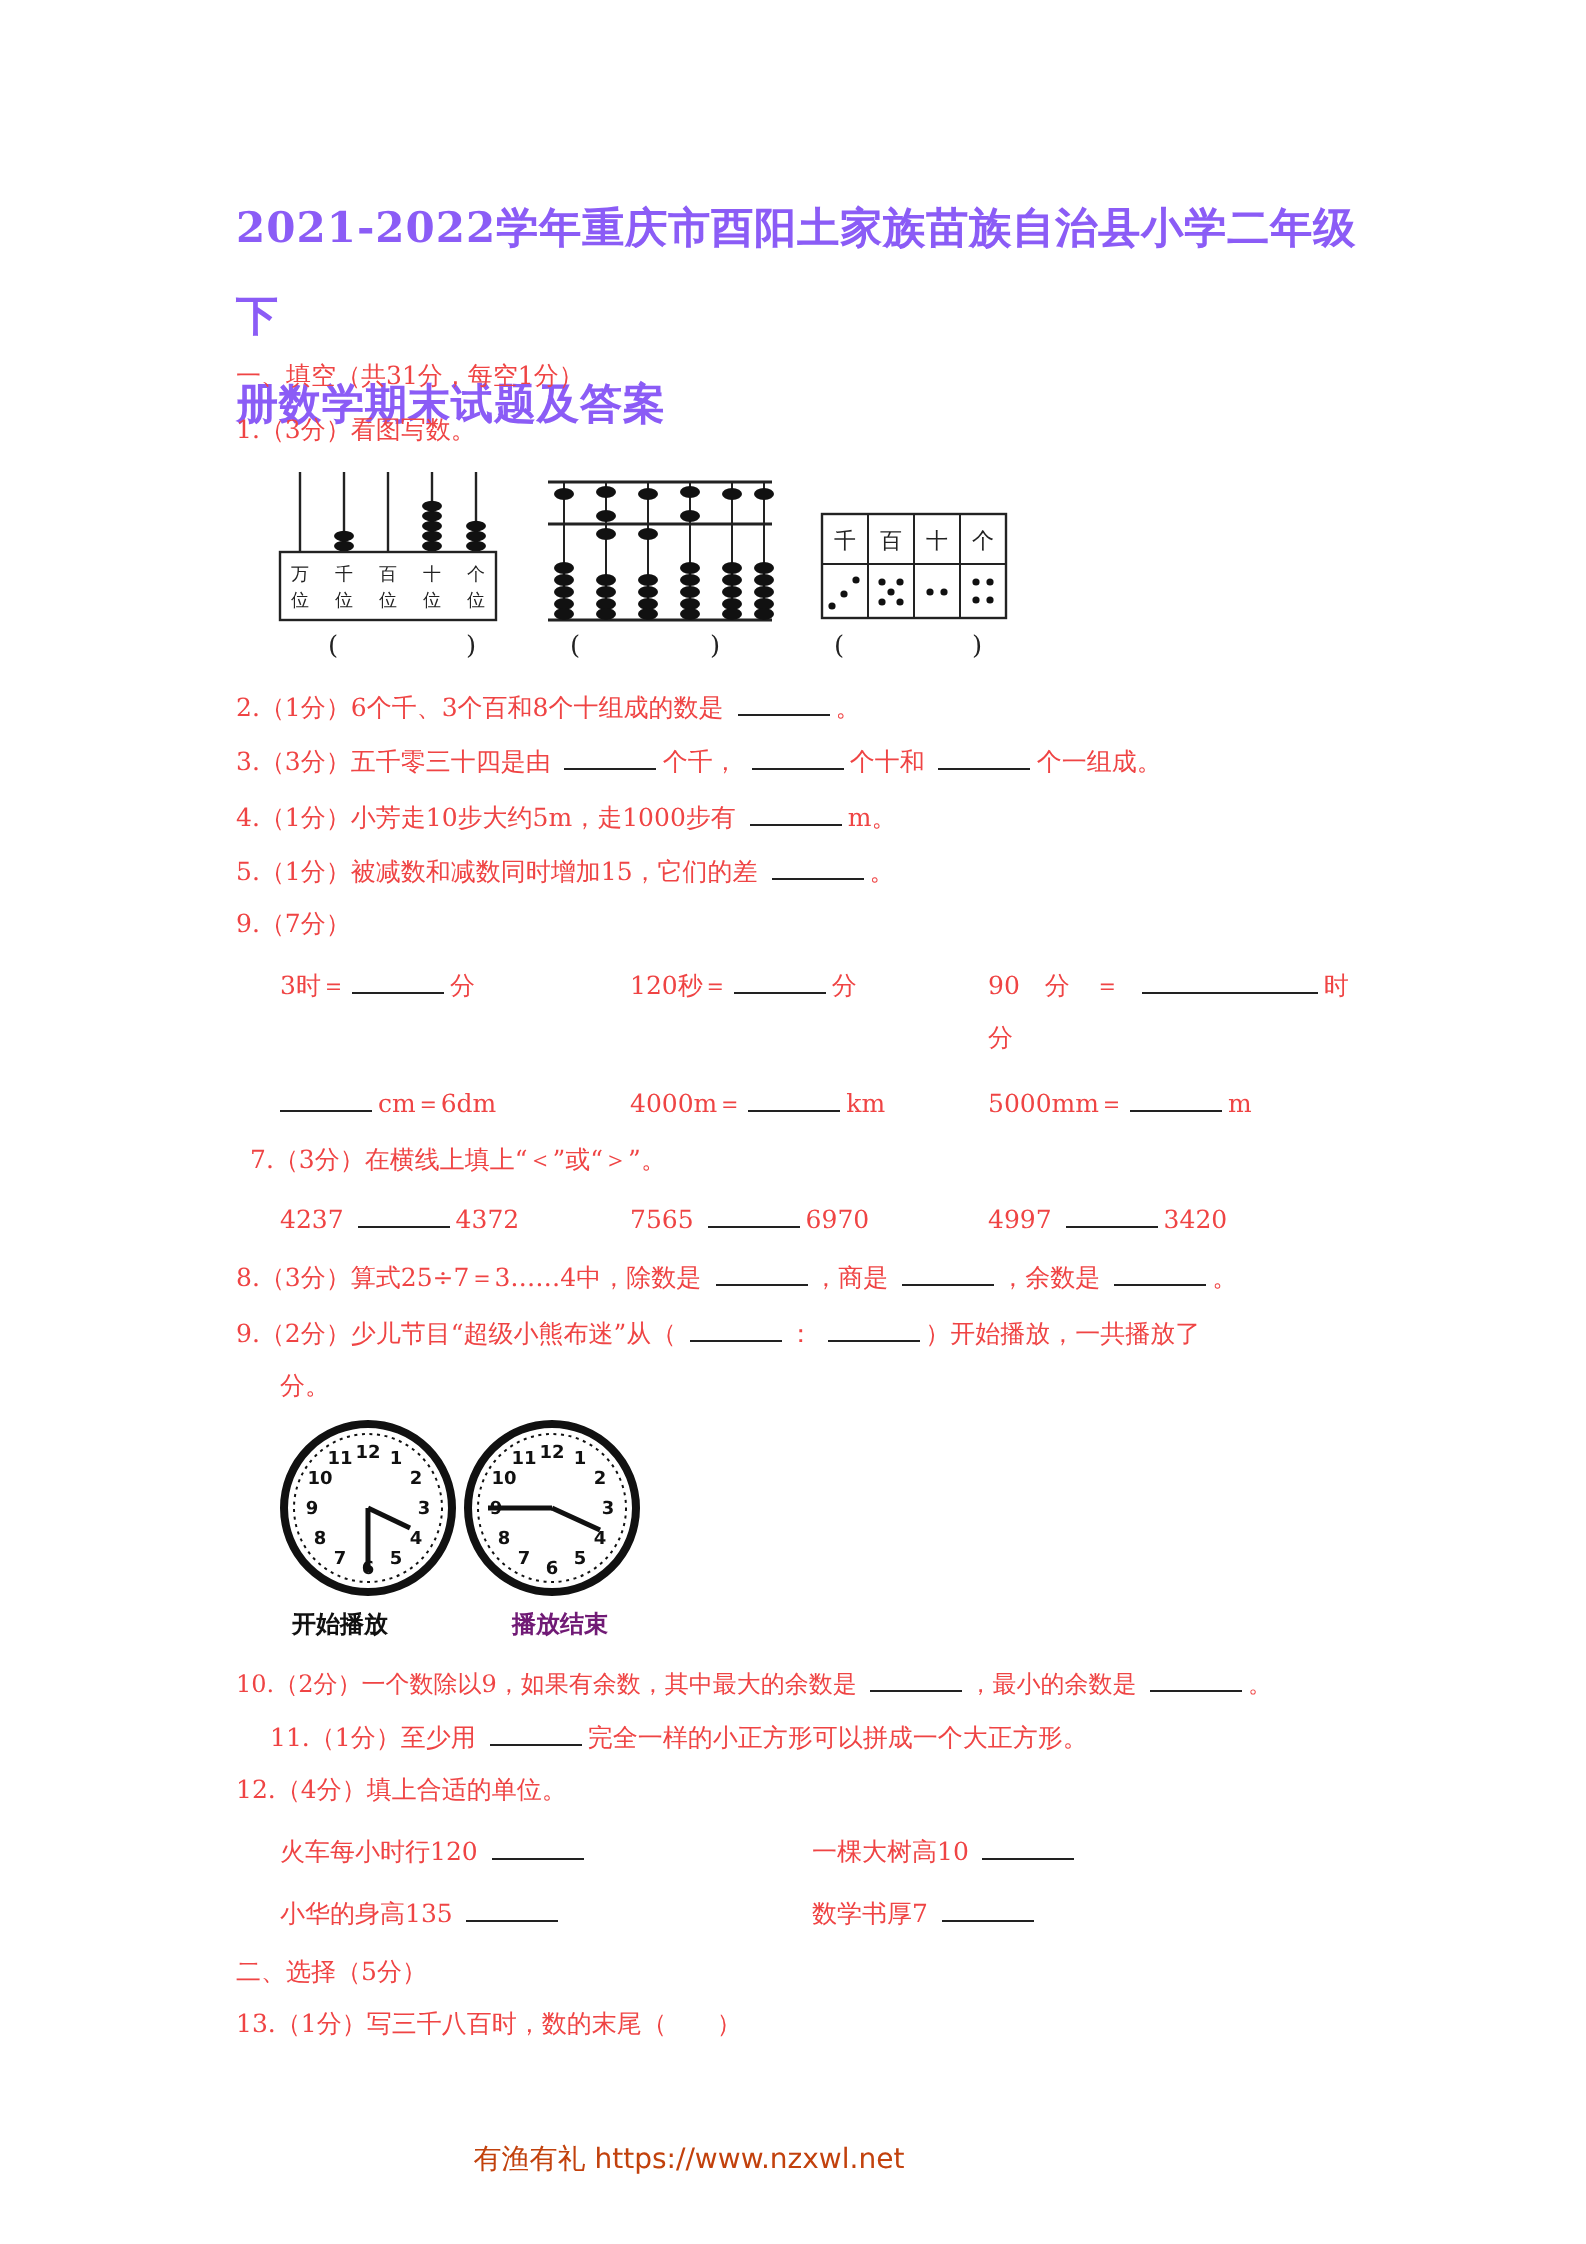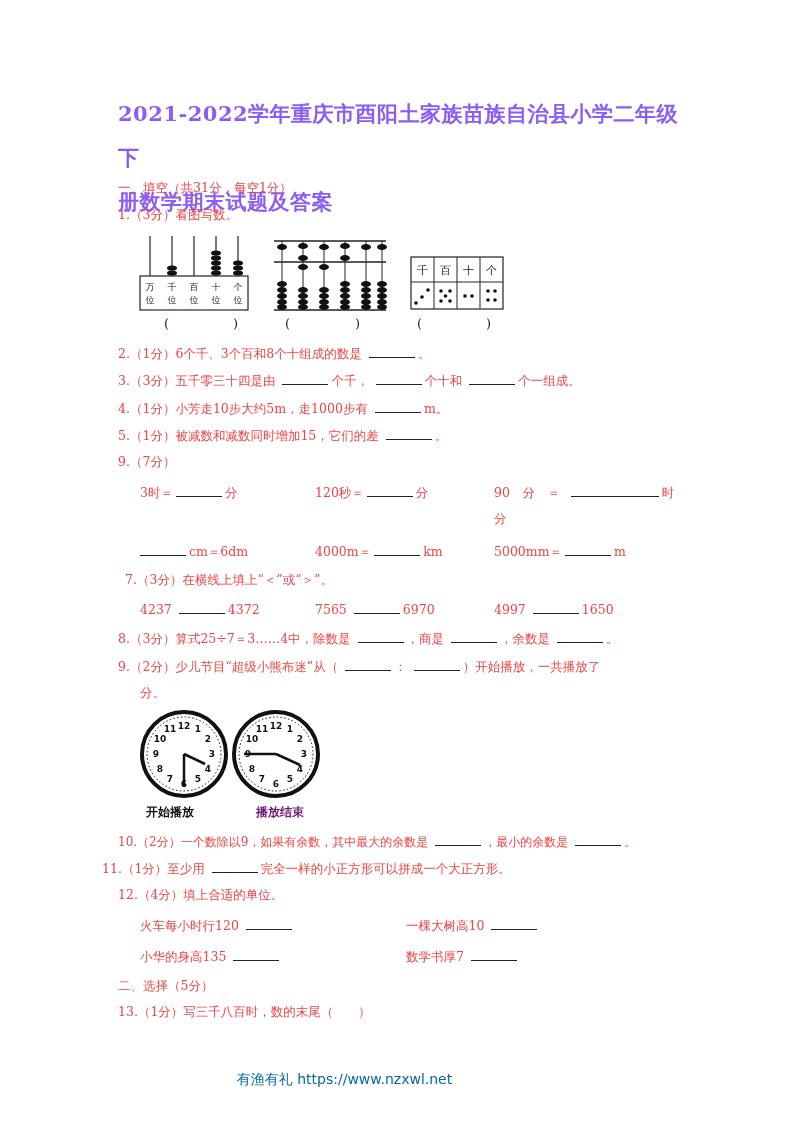--- a/index.html
+++ b/index.html
@@ -6,21 +6,21 @@
   body { width: 793px; height: 1122px; position: relative; overflow: hidden;
          font-family: "DejaVu Serif", "Liberation Serif", serif; color: #222; }
   .title { position: absolute; left: 118px; top: 92px; width: 570px;
            font-family: "DejaVu Serif", serif; font-weight: bold; font-size: 21px;
            line-height: 44px; color: #8b5cf6; letter-spacing: 0.5px; }
   .line { position: absolute; font-size: 12.5px; line-height: 16px; white-space: nowrap; color: #ef4444; }
   .blank { display: inline-block; border-bottom: 1px solid #222; height: 12px; vertical-align: baseline; margin: 0 3px; } .w46 { width: 46px; } .w88 { width: 88px; }
   .fig { position: absolute; }
   .paren { position: absolute; font-size: 13px; color: #222; }
   .footer { position: absolute; left: 0; width: 689px; top: 1071px; text-align: center;
-            font-family: "DejaVu Sans", sans-serif; font-size: 14px; color: #0369a1; }
+            font-family: "DejaVu Sans", sans-serif; font-size: 14px; color: #c2410c; }
 </style>
 </head>
 <body>
 
 <div class="title">
   <div>2021-2022学年重庆市酉阳土家族苗族自治县小学二年级下</div>
   <div>册数学期末试题及答案</div>
 </div>
 
 <div class="line" style="left:118px; top:180px;">一、填空（共31分，每空1分）</div>
@@ -198,21 +198,21 @@
 </div>
 
 <div class="line" style="left:125px; top:572px;">7.（3分）在横线上填上“＜”或“＞”。</div>
 <div class="line" style="left:140px; top:601px;">
   <span>4237</span>&nbsp;<span class="blank w46"></span><span>4372</span>
 </div>
 <div class="line" style="left:315px; top:601px;">
   <span>7565</span>&nbsp;<span class="blank w46"></span><span>6970</span>
 </div>
 <div class="line" style="left:494px; top:601px;">
-  <span>4997</span>&nbsp;<span class="blank w46"></span><span>1650</span>
+  <span>4997</span>&nbsp;<span class="blank w46"></span><span>3420</span>
 </div>
 
 <div class="line" style="left:118px; top:630px;">
   <span>8.（3分）算式25÷7＝3……4中，除数是</span>
   <span class="blank w46"></span><span>，商是</span>
   <span class="blank w46"></span><span>，余数是</span>
   <span class="blank w46"></span><span>。</span>
 </div>
 
 <div class="line" style="left:118px; top:658px;">
@@ -266,21 +266,21 @@
 </svg>
 <div class="line" style="left:146px; top:804px; font-family:'DejaVu Sans', sans-serif; font-weight:bold; font-size:12px; color:#111;">开始播放</div>
 <div class="line" style="left:256px; top:804px; font-family:'DejaVu Sans', sans-serif; font-weight:bold; font-size:12px; color:#701a75;text-align:center;">播放结束</div>
 
 <div class="line" style="left:118px; top:833px; font-size:12px;">
   <span>10.（2分）一个数除以9，如果有余数，其中最大的余数是</span>
   <span class="blank w46"></span><span>，最小的余数是</span>
   <span class="blank w46"></span><span>。</span>
 </div>
 
-<div class="line" style="left:102px; top:860px;">
+<div class="line" style="left:135px; top:860px;">
   <span>11.（1分）至少用</span>
   <span class="blank w46"></span><span>完全一样的小正方形可以拼成一个大正方形。</span>
 </div>
 
 <div class="line" style="left:118px; top:887px;">12.（4分）填上合适的单位。</div>
 <div class="line" style="left:140px; top:917px;">
   <span>火车每小时行120</span>&nbsp;<span class="blank w46"></span>
 </div>
 <div class="line" style="left:406px; top:917px;">
   <span>一棵大树高10</span>&nbsp;<span class="blank w46"></span>

